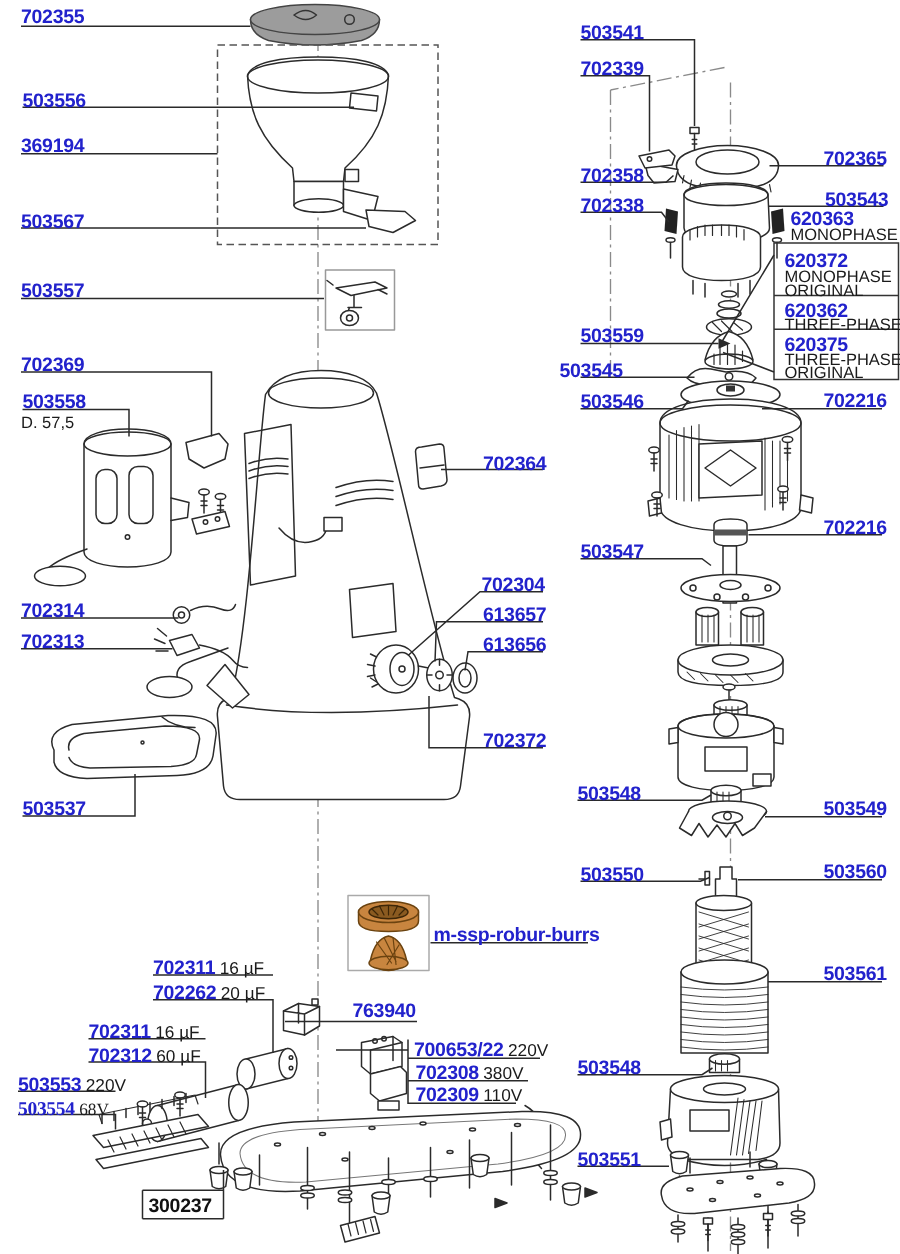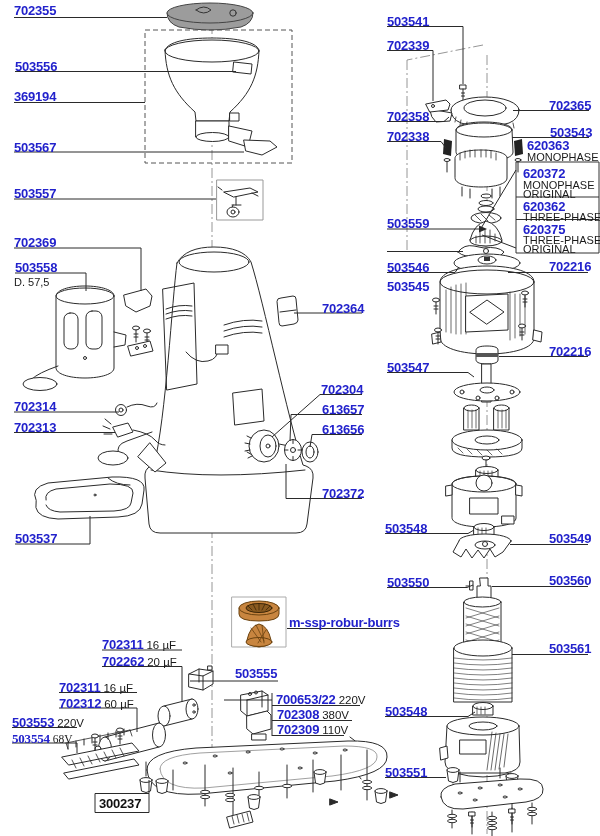--- a/index.html
+++ b/index.html
@@ -427,36 +427,36 @@
       <a class="lbl link" href="#" style="left: 14px; top: 399px;"><span class="num">702314</span></a>
       <a class="lbl link" href="#" style="left: 14px; top: 420px;"><span class="num">702313</span></a>
       <a class="lbl link" href="#" style="left: 15px; top: 531px;"><span class="num">503537</span></a>
       <a class="lbl link" href="#" style="left: 102px; top: 637px;"><span class="num">702311</span><span class="sfx">16 µF</span></a>
       <a class="lbl link" href="#" style="left: 102px; top: 654px;"><span class="num">702262</span><span class="sfx">20 µF</span></a>
       <a class="lbl link" href="#" style="left: 59px; top: 680px;"><span class="num">702311</span><span class="sfx">16 µF</span></a>
       <a class="lbl link" href="#" style="left: 59px; top: 696px;"><span class="num">702312</span><span class="sfx">60 µF</span></a>
       <a class="lbl link" href="#" style="left: 12px; top: 715px;"><span class="num">503553</span><span class="sfx">220V</span></a>
       <a class="lbl link" href="#" style="left: 12px; top: 731px; font-family: Liberation Serif, serif;"><span class="num">503554</span><span class="sfx">68V</span></a>
       <div class="lbl blackbold" style="left: 99px; top: 796px;"><span class="num">300237</span></div>
-      <a class="lbl link" href="#" style="left: 235px; top: 666px;"><span class="num">503555</span></a>
+      <a class="lbl link" href="#" style="left: 235px; top: 666px;"><span class="num">763940</span></a>
       <a class="lbl link" href="#" style="left: 289px; top: 615px;"><span class="num">m-ssp-robur-burrs</span></a>
       <a class="lbl link" href="#" style="left: 276px; top: 692px;"><span class="num">700653/22</span><span class="sfx">220V</span></a>
       <a class="lbl link" href="#" style="left: 277px; top: 707px;"><span class="num">702308</span><span class="sfx">380V</span></a>
       <a class="lbl link" href="#" style="left: 277px; top: 722px;"><span class="num">702309</span><span class="sfx">110V</span></a>
       <a class="lbl link" href="#" style="left: 322px; top: 301px;"><span class="num">702364</span></a>
       <a class="lbl link" href="#" style="left: 321px; top: 382px;"><span class="num">702304</span></a>
       <a class="lbl link" href="#" style="left: 322px; top: 402px;"><span class="num">613657</span></a>
       <a class="lbl link" href="#" style="left: 322px; top: 422px;"><span class="num">613656</span></a>
       <a class="lbl link" href="#" style="left: 322px; top: 486px;"><span class="num">702372</span></a>
       <a class="lbl link" href="#" style="left: 387px; top: 14px;"><span class="num">503541</span></a>
       <a class="lbl link" href="#" style="left: 387px; top: 38px;"><span class="num">702339</span></a>
       <a class="lbl link" href="#" style="left: 387px; top: 109px;"><span class="num">702358</span></a>
       <a class="lbl link" href="#" style="left: 387px; top: 129px;"><span class="num">702338</span></a>
       <a class="lbl link" href="#" style="left: 387px; top: 216px;"><span class="num">503559</span></a>
-      <a class="lbl link" href="#" style="left: 387px; top: 239px; margin-top: 40px;"><span class="num">503545</span></a>
+      <a class="lbl link" href="#" style="left: 373px; top: 239px;"><span class="num">503545</span></a>
       <a class="lbl link" href="#" style="left: 387px; top: 260px;"><span class="num">503546</span></a>
       <a class="lbl link" href="#" style="left: 387px; top: 360px;"><span class="num">503547</span></a>
       <a class="lbl link" href="#" style="left: 385px; top: 521px;"><span class="num">503548</span></a>
       <a class="lbl link" href="#" style="left: 387px; top: 575px;"><span class="num">503550</span></a>
       <a class="lbl link" href="#" style="left: 385px; top: 704px;"><span class="num">503548</span></a>
       <a class="lbl link" href="#" style="left: 385px; top: 765px;"><span class="num">503551</span></a>
       <a class="lbl link" href="#" style="left: 549px; top: 98px;"><span class="num">702365</span></a>
       <a class="lbl link" href="#" style="left: 550px; top: 125px;"><span class="num">503543</span></a>
       <a class="lbl link" href="#" style="left: 527px; top: 138px;"><span class="num">620363</span></a>
       <div class="lbl plain" style="left: 527px; top: 151px;"><span class="num">MONOPHASE</span></div>

